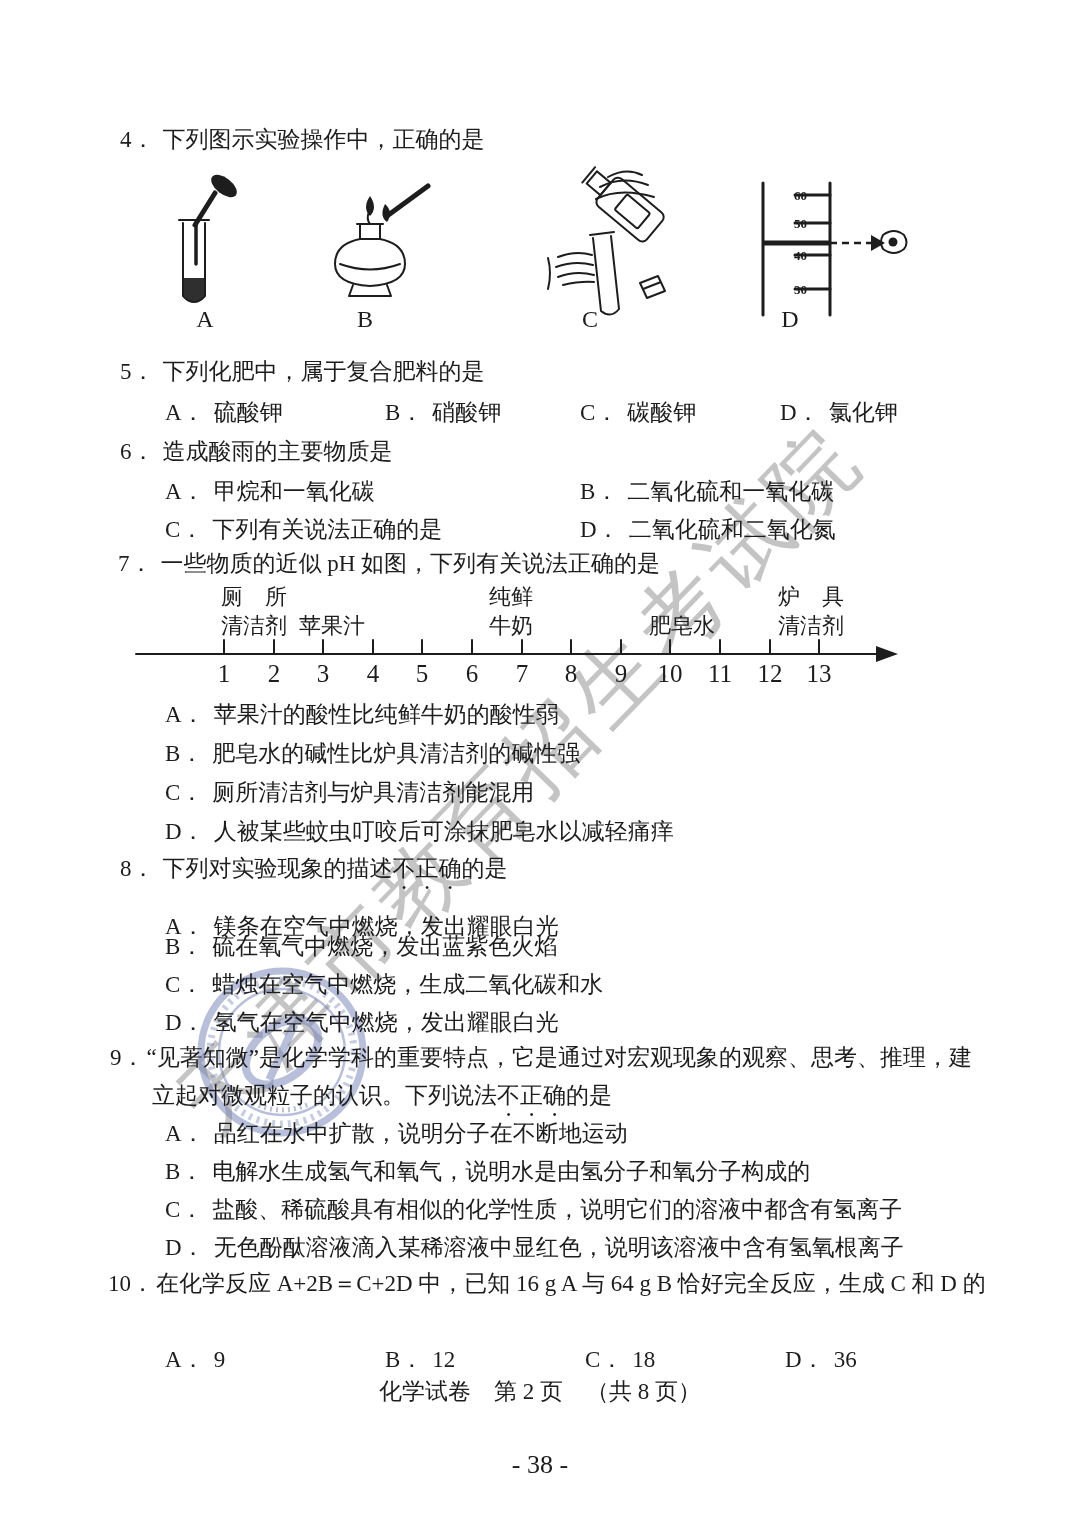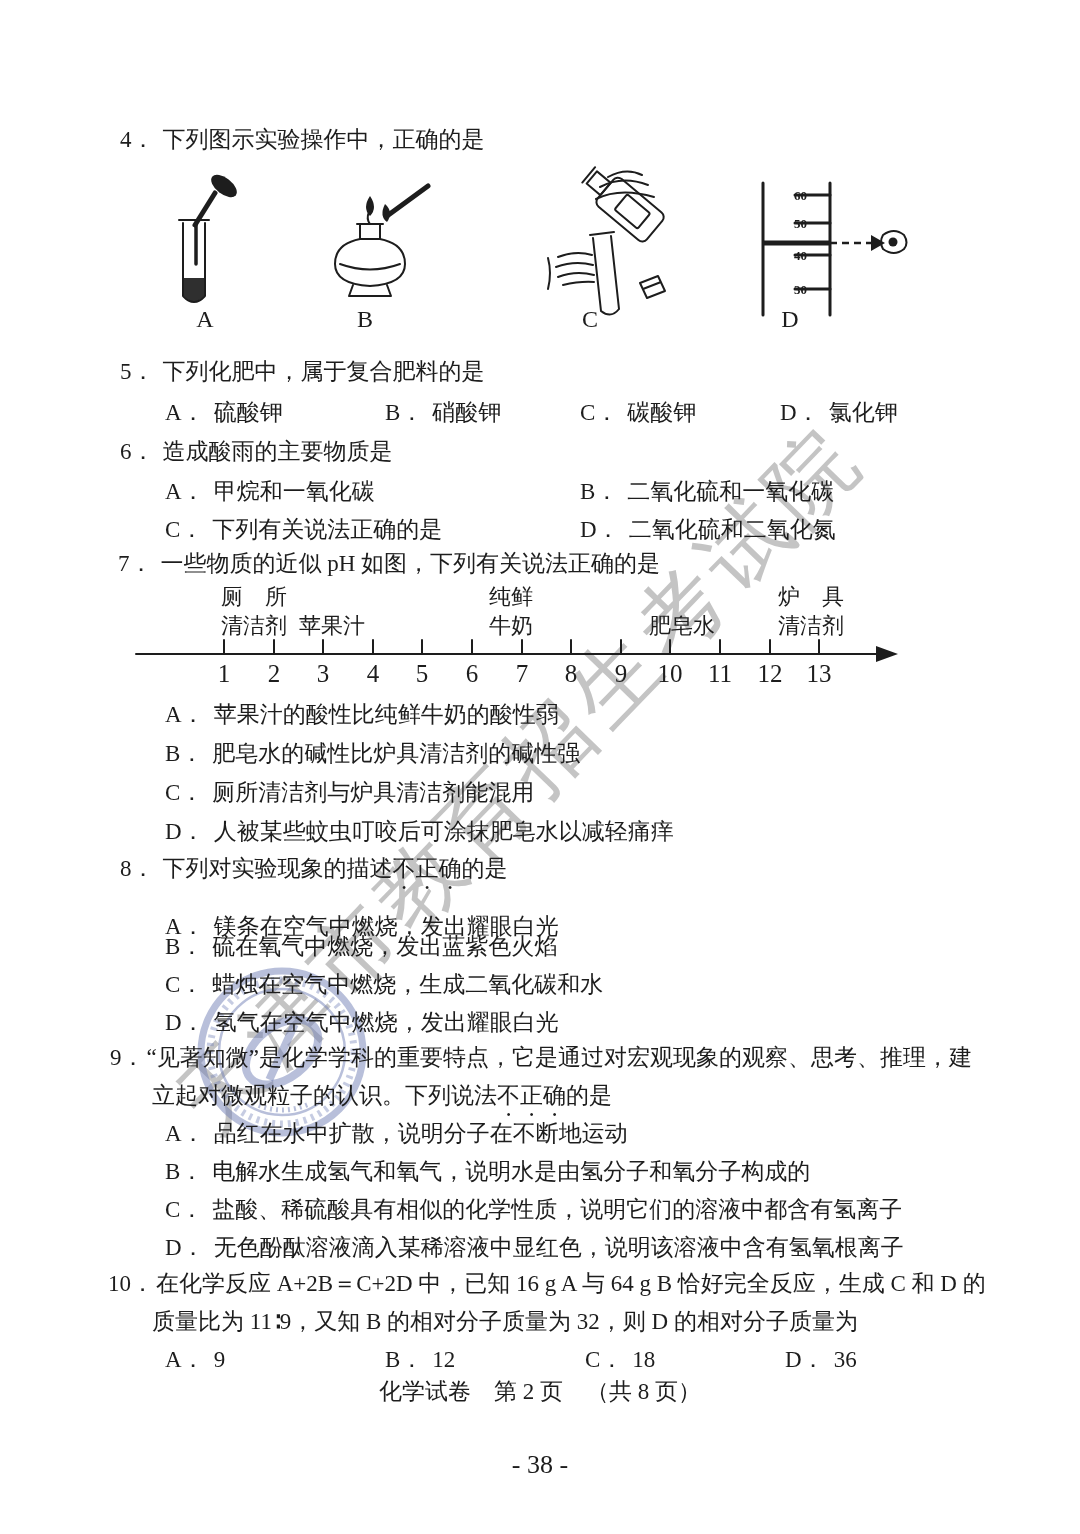--- a/index.html
+++ b/index.html
@@ -183,23 +183,20 @@
       <span>立起对微观粒子的认识。下列说法</span><span class="emph">不正确</span><span>的是</span>
     </div>
     <div class="line" style="top:1120px;left:165px;"><span class="opt-label">A．</span><span>品红在水中扩散，说明分子在不断地运动</span></div>
     <div class="line" style="top:1158px;left:165px;"><span class="opt-label">B．</span><span>电解水生成氢气和氧气，说明水是由氢分子和氧分子构成的</span></div>
     <div class="line" style="top:1196px;left:165px;"><span class="opt-label">C．</span><span>盐酸、稀硫酸具有相似的化学性质，说明它们的溶液中都含有氢离子</span></div>
     <div class="line" style="top:1234px;left:165px;"><span class="opt-label">D．</span><span>无色酚酞溶液滴入某稀溶液中显红色，说明该溶液中含有氢氧根离子</span></div>
 
     <div class="line" style="top:1270px;left:108px;">
       <span class="qnum" style="margin-right:2px;">10．</span><span>在化学反应 A+2B＝C+2D 中，已知 16 g A 与 64 g B 恰好完全反应，生成 C 和 D 的</span>
     </div>
-    <div class="line" style="top:1308px;left:152px;">
-      <span>质量比为 11∶9，又知 B 的相对分子质量为 32，则 D 的相对分子质量为</span>
-    </div>
     <div class="line" style="top:1346px;left:165px;"><span class="opt-label">A．</span><span>9</span></div>
     <div class="line" style="top:1346px;left:385px;"><span class="opt-label">B．</span><span>12</span></div>
     <div class="line" style="top:1346px;left:585px;"><span class="opt-label">C．</span><span>18</span></div>
     <div class="line" style="top:1346px;left:785px;"><span class="opt-label">D．</span><span>36</span></div>
 
     <div class="footer-line" style="top:1376px;">化学试卷　第 2 页　（共 8 页）</div>
     <div class="footer-line" style="top:1450px;font-size:26px;">- 38 -</div>
 
   </div>
 </div>

